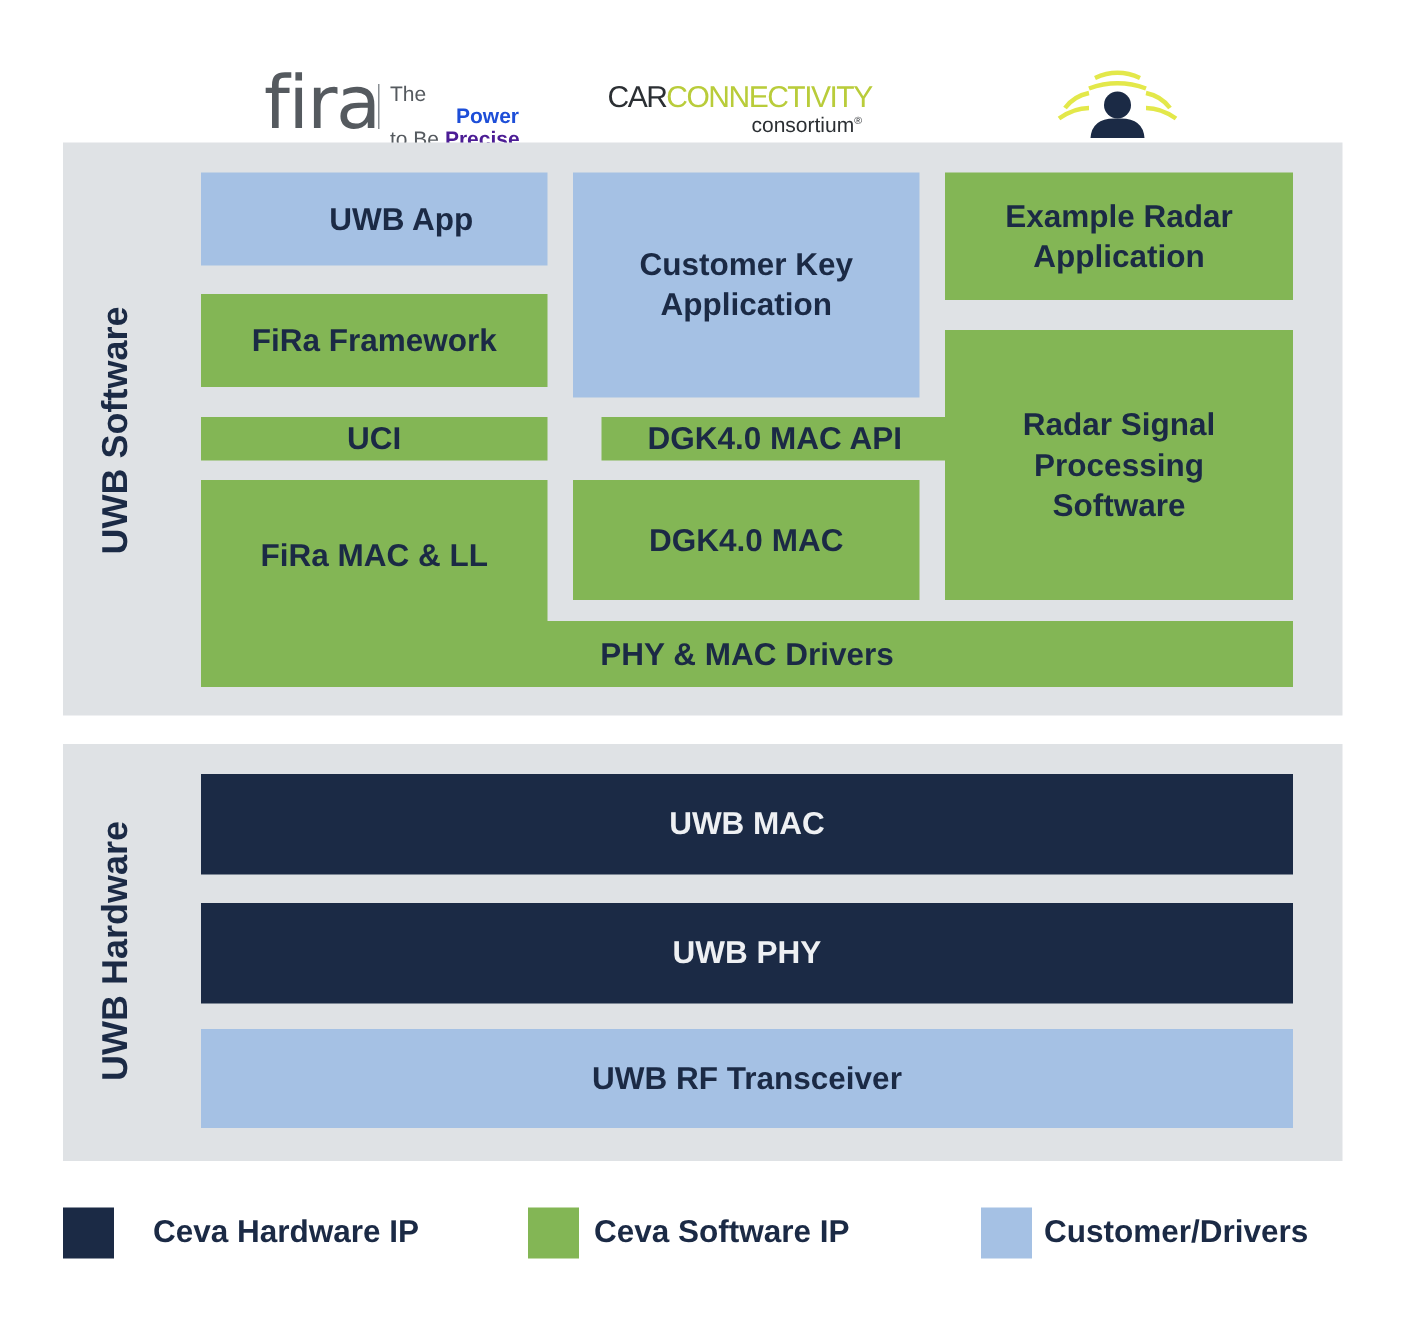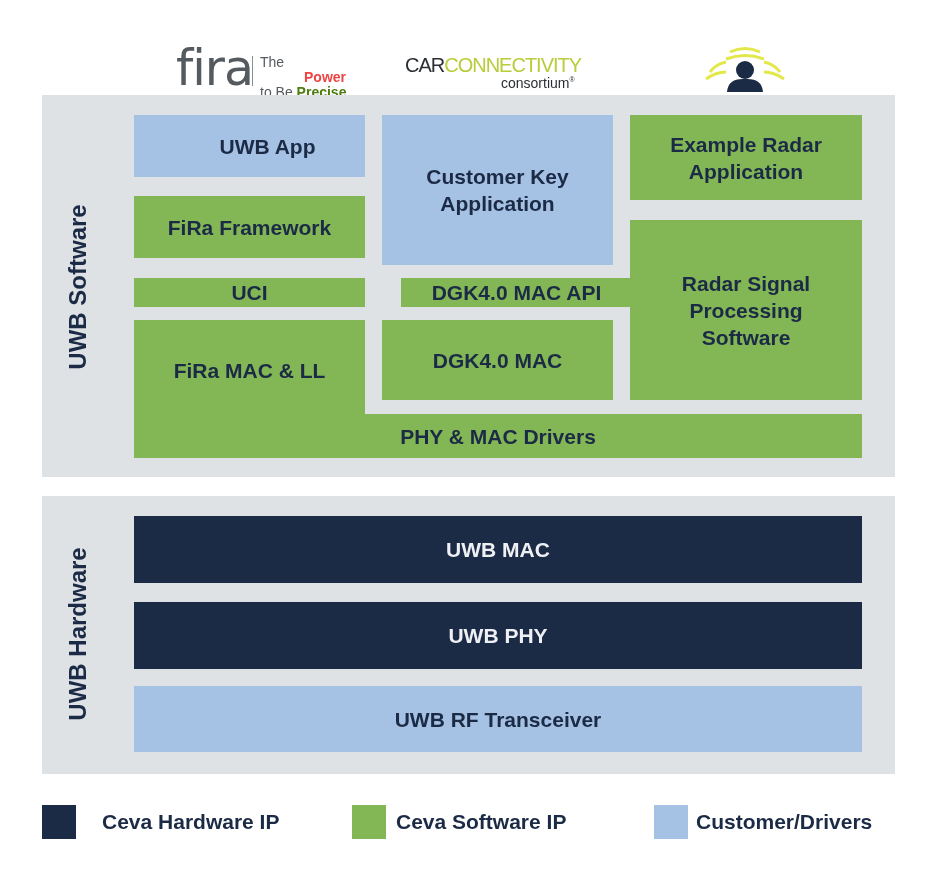--- a/index.html
+++ b/index.html
@@ -15,22 +15,22 @@
   .legend-sw{width:34px;height:34px;}
   .legend-txt{font-weight:bold;color:#1b2a45;font-size:21px;white-space:nowrap;}
 </style>
 </head>
 <body>
 
 <div class="abs" style="left:176px;top:46px;width:190px;height:46px;">
   <span style="position:absolute;left:0;top:-6px;font-size:49px;color:#555a5f;font-family:'DejaVu Sans',sans-serif;letter-spacing:-1px;">fira</span>
   <span style="position:absolute;left:76px;top:10px;width:1px;height:30px;background:#8a8f94;"></span>
   <div style="position:absolute;left:84px;top:9px;font-size:14px;line-height:15px;color:#555a5f;">
-    <div><span>The </span><b style="color:#ef4444;margin-left:44px;">Power</b></div>
-    <div><span>to Be </span><b style="color:#4d7c0f;">Precise</b></div>
+    <div><span>The </span><b style="color:#1d4ed8;margin-left:44px;">Power</b></div>
+    <div><span>to Be </span><b style="color:#4c1d95;">Precise</b></div>
   </div>
 </div>
 
 <div class="abs" style="left:405px;top:54px;width:200px;height:40px;">
   <div style="font-size:20px;letter-spacing:-1px;line-height:22px;">
     <span style="color:#2b2f33;">CAR</span><span style="color:#b9cc3a;">CONNECTIVITY</span>
   </div>
   <div style="position:absolute;left:96px;top:21px;font-size:14px;color:#2b2f33;">
     <span>consortium</span><sup style="font-size:7px;">®</sup>
   </div>

